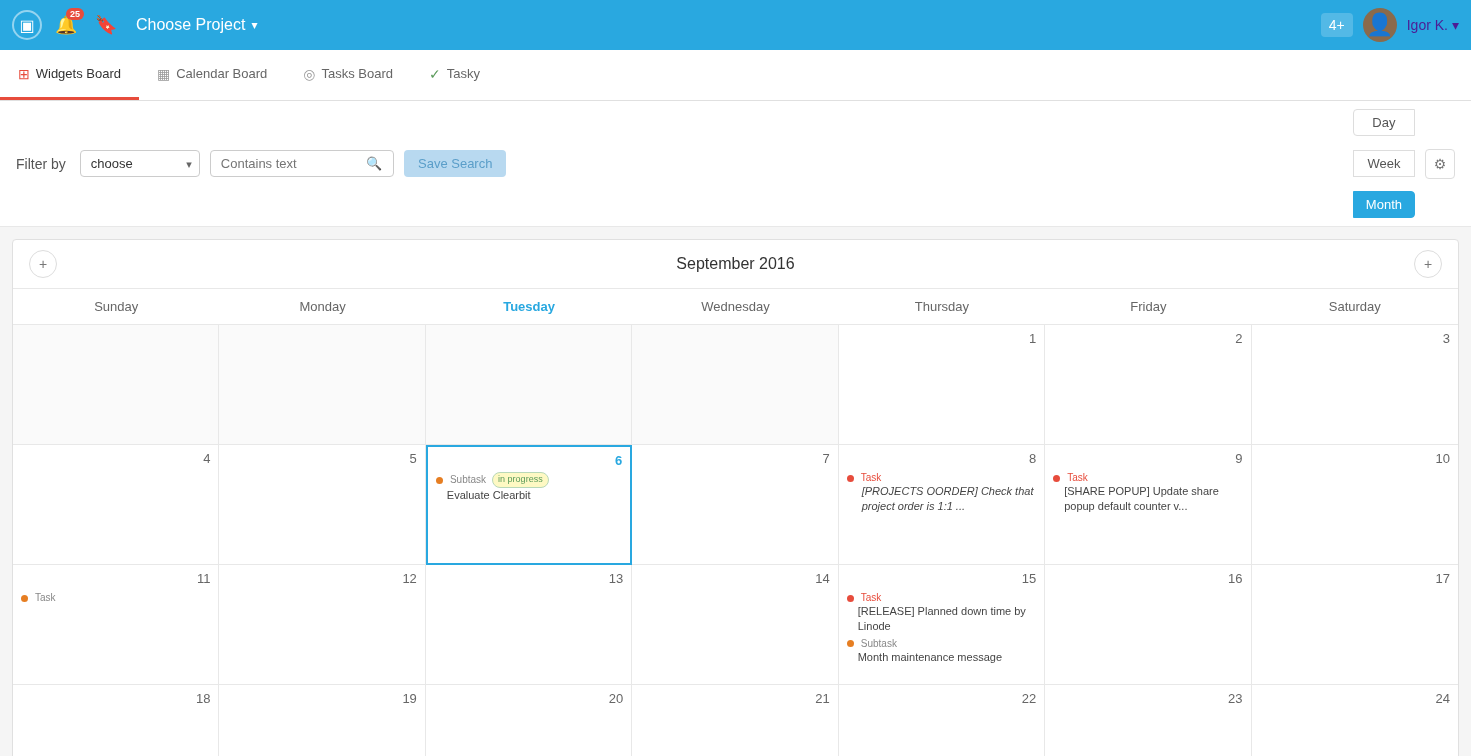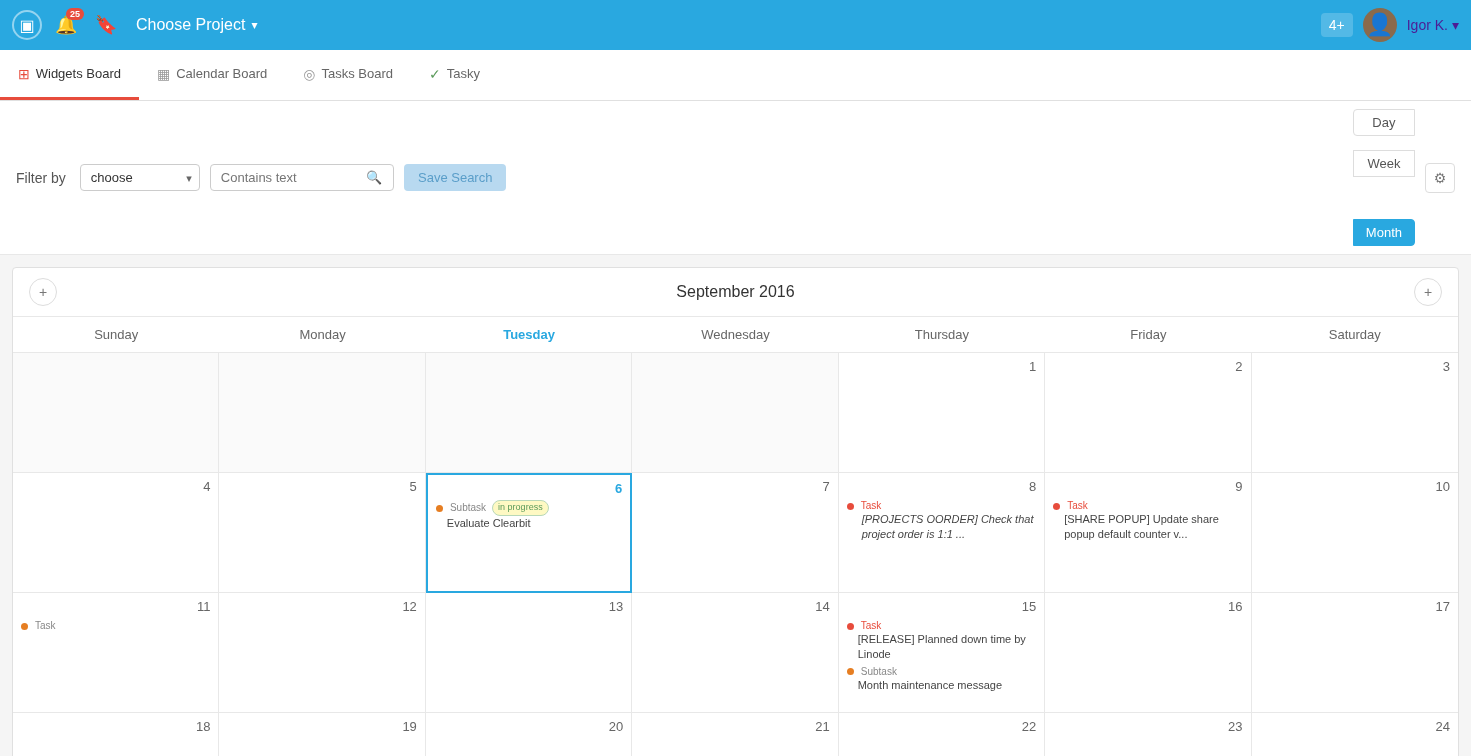--- a/index.html
+++ b/index.html
@@ -154,21 +154,20 @@
       font-size: 13px;
       color: #555;
       cursor: pointer;
     }
     .view-btn:first-child { border-radius: 4px 0 0 4px; }
     .view-btn:last-child { border-radius: 0 4px 4px 0; }
     .view-btn.active {
       background: #29a8e0;
       color: white;
       border-color: #29a8e0;
-      margin-top: 28px;
     }
     .settings-btn {
       width: 30px; height: 30px;
       border: 1px solid #ddd;
       border-radius: 4px;
       background: white;
       display: flex; align-items: center; justify-content: center;
       cursor: pointer; color: #777; font-size: 14px;
     }
 

